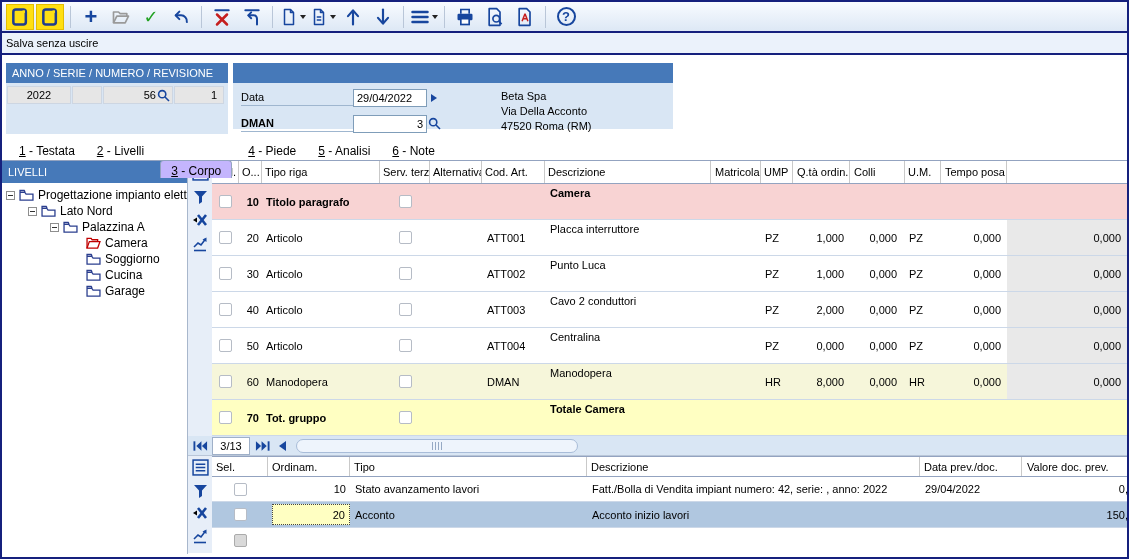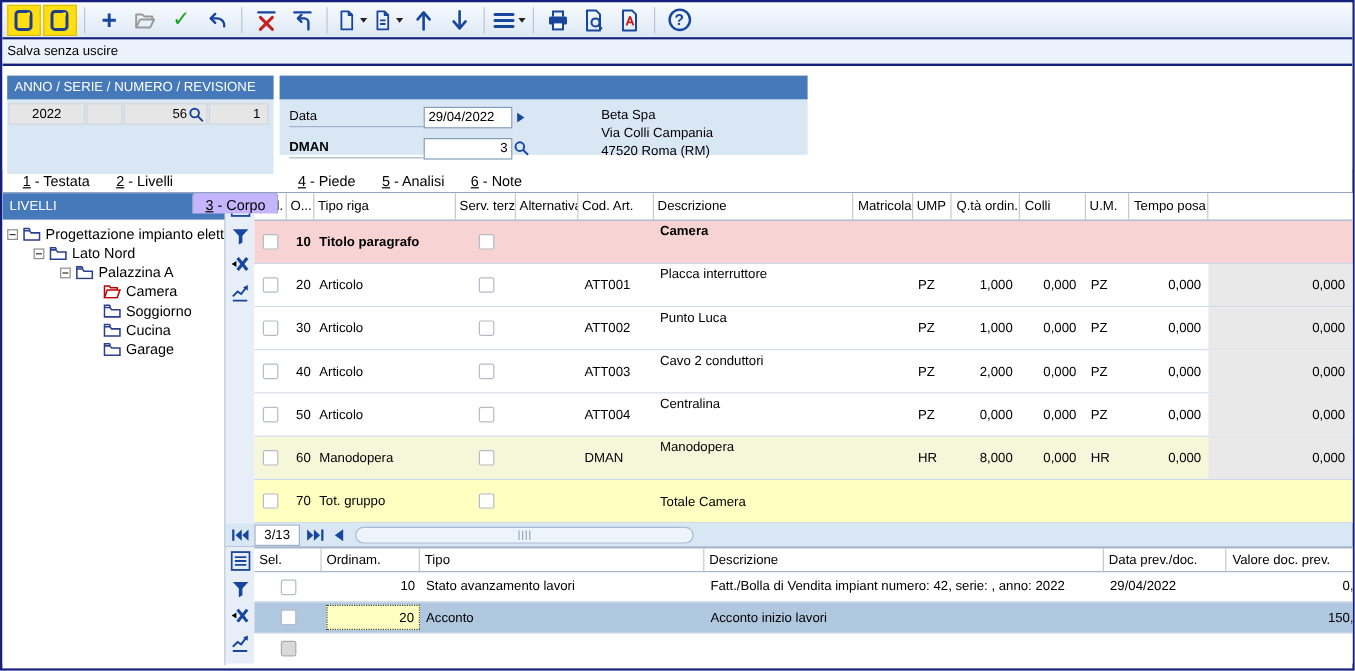--- a/index.html
+++ b/index.html
@@ -83,21 +83,21 @@
   .w-matr { width:50px; }
   .w-ump  { width:32px; padding-left:4px; }
   .w-qord { width:57px; justify-content:flex-end; padding-right:6px; }
   .w-colli{ width:55px; justify-content:flex-end; padding-right:8px; }
   .w-um   { width:36px; padding-left:4px; }
   .w-tposa{ width:66px; justify-content:flex-end; padding-right:6px; }
   .w-qcons{ width:120px; justify-content:flex-end; padding-right:6px; }
   .grow .w-qcons.gray { background:var(--readonly-gray,#e9e9e9); }
   .grow.pink { background:var(--row-pink,#f8d3d3); font-weight:bold; }
   .grow.pale { background:var(--row-pale-yellow,#f6f6da); }
-  .grow.ylw  { background:var(--row-yellow,#ffffc2); font-weight:normal;align-items:center; }
+  .grow.ylw  { background:var(--row-yellow,#ffffc2); font-weight:bold; }
   .cb { width:13px; height:13px; background:#fff; border:1px solid #b6bcc6; border-radius:2px; flex:none; cursor:pointer; }
   .cb.gray { background:#d9d9d9; border-color:#ababab; }
 
   
   .pager { height:20px; background:var(--panel-blue,#d9e6f4); display:flex; align-items:center; border-bottom:1px solid #b9c6d8; }
   .pgbtn { width:24px; height:18px; display:flex; align-items:center; justify-content:center; cursor:pointer; }
   .pgpos { width:38px; height:18px; background:#fff; border:1px solid #9fb0c8; display:flex; align-items:center; justify-content:center; }
   .hsb { width:282px; height:14px; background:#eef4fc; border:1px solid #a8bcd8; border-radius:7px; margin-left:6px; display:flex; align-items:center; justify-content:center; gap:2px; cursor:pointer; }
   .hsb i { width:1px; height:8px; background:#96a9c4; }
 
@@ -257,21 +257,21 @@
     <div class="tbtn">
         <span class="glyph help">?</span>
       </div>
   </div>
 
   <div class="statusline">Salva senza uscire</div>
 
   <div class="headerband">
     <div class="hleft">
       <div class="hbar hpanel-title" style="background:var(--titlebar-blue,#4679b9);">ANNO / SERIE / NUMERO / REVISIONE</div>
-      <div class="hpanel" style="height:62px;">
+      <div class="hpanel" style="height:51px;">
         <div class="hfields">
           <div class="hfield hf1">2022</div>
           <div class="hfield hf2"></div>
           <div class="hfield hf3">
               <span>56</span>
               <span class="smallbtn">
                 <svg width="13" height="13" viewBox="0 0 13 13" fill="none" stroke="#17469e" stroke-width="1.6">
                   <circle cx="5.2" cy="5.2" r="3.6"></circle>
                   <line x1="8" y1="8" x2="12" y2="12"></line>
                 </svg>
@@ -298,21 +298,21 @@
             <span class="smallbtn">
                 <svg width="13" height="13" viewBox="0 0 13 13" fill="none" stroke="#17469e" stroke-width="1.6">
                   <circle cx="5.2" cy="5.2" r="3.6"></circle>
                   <line x1="8" y1="8" x2="12" y2="12"></line>
                 </svg>
               </span>
           </div>
         </div>
         <div class="address">
           <div>Beta Spa</div>
-          <div>Via Colli Campania</div>
+          <div>Via Della Acconto</div>
           <div>47520 Roma (RM)</div>
         </div>
       </div>
     </div>
   </div>
 
   <div class="tabbar">
     <div class="tab"><span class="num">1</span><span> - Testata</span></div>
     <div class="tab"><span class="num">2</span><span> - Livelli</span></div>
     <div class="tab active"><span class="num">3</span><span> - Corpo</span></div>

